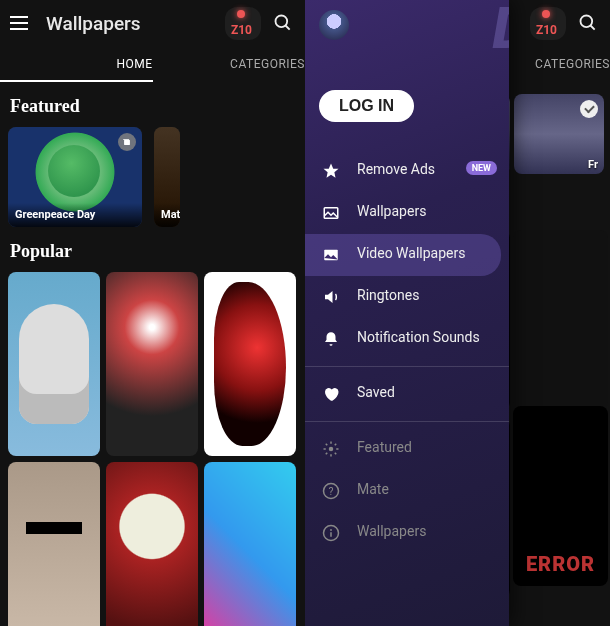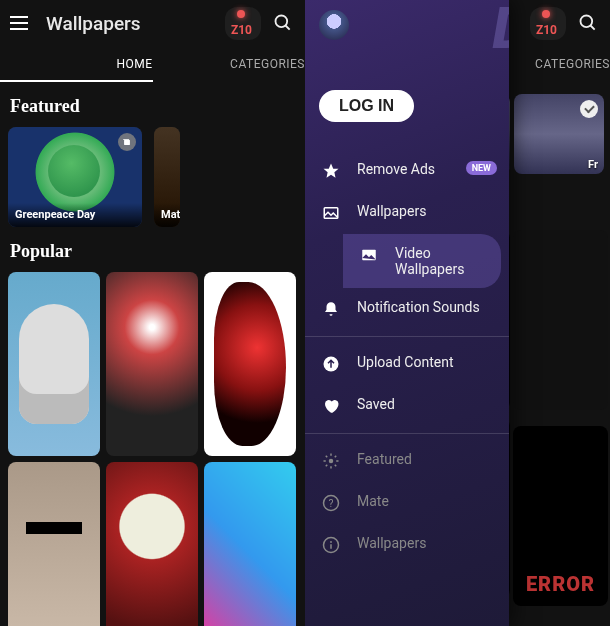--- a/index.html
+++ b/index.html
@@ -61,21 +61,21 @@
   .t-pix { background:#000; }
   .t-pix::after{content:"";position:absolute;bottom:10px;left:10px;right:10px;height:70px;background:repeating-linear-gradient(90deg,#e33 0 8px,#3e3 8px 16px,#33e 16px 24px);}
   .t-err { background:#000;display:flex;align-items:flex-end;justify-content:center;color:#b33;font-weight:900;font-size:20px;padding-bottom:10px;letter-spacing:1px;}
   
   .drawer { position: absolute; top: 0; left: 0; width: 204px; height: 100%; background: linear-gradient(160deg, #3b2a6b 0%, #2a2050 35%, #1e1a38 100%); box-shadow: 4px 0 20px rgba(0,0,0,.6); z-index: 10; }
   .drawer-head { height: 90px; position: relative; padding: 10px 14px; overflow:hidden; }
   .drawer-head .avatar { width: 30px; height: 30px; border-radius: 50%; background: radial-gradient(circle at 50% 38%, #ccf 30%, #458 31%, #224 100%); display:flex;align-items:center;justify-content:center; }
   .drawer-head .logo { position:absolute; top:-6px; right:-14px; font-size:58px; font-weight:900; font-style:italic; color:rgba(135,120,200,.38); letter-spacing:-6px; }
   .login-btn { margin: 0 14px 28px; background:#fff; color:#222; border:none; border-radius:16px; padding:7px 20px; font-weight:700; font-size:16px; cursor:pointer; }
   .ditem { display:flex; align-items:flex-start; gap:16px; padding:11px 16px; font-size:14px; color:#eee; cursor:pointer; position:relative; }
-  .ditem.sel { background: rgba(120,100,200,.35); border-radius: 0 20px 20px 0; margin-right: 8px; margin-left: 38px; }
+  .ditem.sel { background: rgba(120,100,200,.35); border-radius: 0 20px 20px 0; margin-right: 8px; }
   .ditem .ico { width: 20px; height: 20px; flex-shrink: 0; display:flex;align-items:center;justify-content:center; }
   .ditem .ico svg { width:18px; height:18px; fill:#fff; }
   .ditem.muted { color:#888; }
   .ditem.muted .ico svg { fill:#888; }
   .new-tag { position:absolute; right:12px; background:#8a6bd8; color:#fff; font-size:9px; padding:2px 6px; border-radius:7px; font-weight:700; }
   .sep { height:1px; background:rgba(255,255,255,.15); margin:6px 0; }
   .right-content { padding-top: 10px; position:relative; }
   .rcard { position:absolute; width:90px; height:80px; border-radius:8px; overflow:hidden; }
   .rlabel { position:absolute; color:#fff; font-size:11px; font-weight:700; text-shadow:0 1px 2px #000;text-align:right; }
   .rgrid { position:absolute; width:95px; height:180px; border-radius:8px; overflow:hidden; }
@@ -168,21 +168,21 @@
   <div class="right-content">
     <div class="rcard t-mtn" style="top:14px;right:100px;"></div>
     <div class="rcard t-tower" style="top:14px;right:6px;">
       <div class="badge-ico check" style="top:6px;right:6px;position:absolute;"></div>
     </div>
     <div class="rlabel" style="top:78px;right:120px;">usli</div>
     <div class="rlabel" style="top:78px;right:12px;">Fr</div>
     <div class="rgrid t-lights" style="top:150px;right:100px;"></div>
     <div class="rgrid" style="top:150px;right:2px;background:#111;"></div>
     <div class="rgrid t-pix" style="top:338px;right:100px;"></div>
-    <div class="rgrid t-err" style="top:346px;right:2px;">
+    <div class="rgrid t-err" style="top:326px;right:2px;">
         <span>ERROR</span>
       </div>
   </div>
 
   <div class="drawer">
     <div class="drawer-head">
       <div class="avatar"></div>
       <div class="logo">D</div>
     </div>
     <button class="login-btn">LOG IN</button>
@@ -210,35 +210,35 @@
           <svg viewBox="0 0 24 24">
             <rect x="3" y="5" width="18" height="14" rx="1"></rect>
             <path d="M3 16l5-5 4 4 3-3 6 6" fill="#3b2a6b"></path>
           </svg>
         </span>
       <span>Video Wallpapers</span>
     </div>
     <div class="ditem">
       <span class="ico">
           <svg viewBox="0 0 24 24">
+            <path d="M4 9v6h4l6 5V4L8 9H4z"></path>
+            <path d="M18 8c1.5 1.5 1.5 6.5 0 8" fill="none" stroke="#fff" stroke-width="2"></path>
+          </svg>
+        </span>
+      <span>Ringtones</span>
+    </div>
+    <div class="ditem">
+      <span class="ico">
+          <svg viewBox="0 0 24 24">
             <path d="M12 3a6 6 0 00-6 6v4l-2 3h16l-2-3V9a6 6 0 00-6-6zM10 19a2 2 0 004 0"></path>
           </svg>
         </span>
       <span>Notification Sounds</span>
     </div>
     <div class="sep"></div>
-    <div class="ditem">
-      <span class="ico">
-          <svg viewBox="0 0 24 24">
-            <circle cx="12" cy="12" r="10"></circle>
-            <path d="M12 7v10M8 11l4-4 4 4" stroke="#2a2050" stroke-width="2" fill="none"></path>
-          </svg>
-        </span>
-      <span>Upload Content</span>
-    </div>
     <div class="ditem">
       <span class="ico">
           <svg viewBox="0 0 24 24">
             <path d="M12 21s-8-5-8-12a5 5 0 019-3 5 5 0 019 3c0 7-8 12-8 12z"></path>
           </svg>
         </span>
       <span>Saved</span>
     </div>
     <div class="sep"></div>
     <div class="ditem muted">

